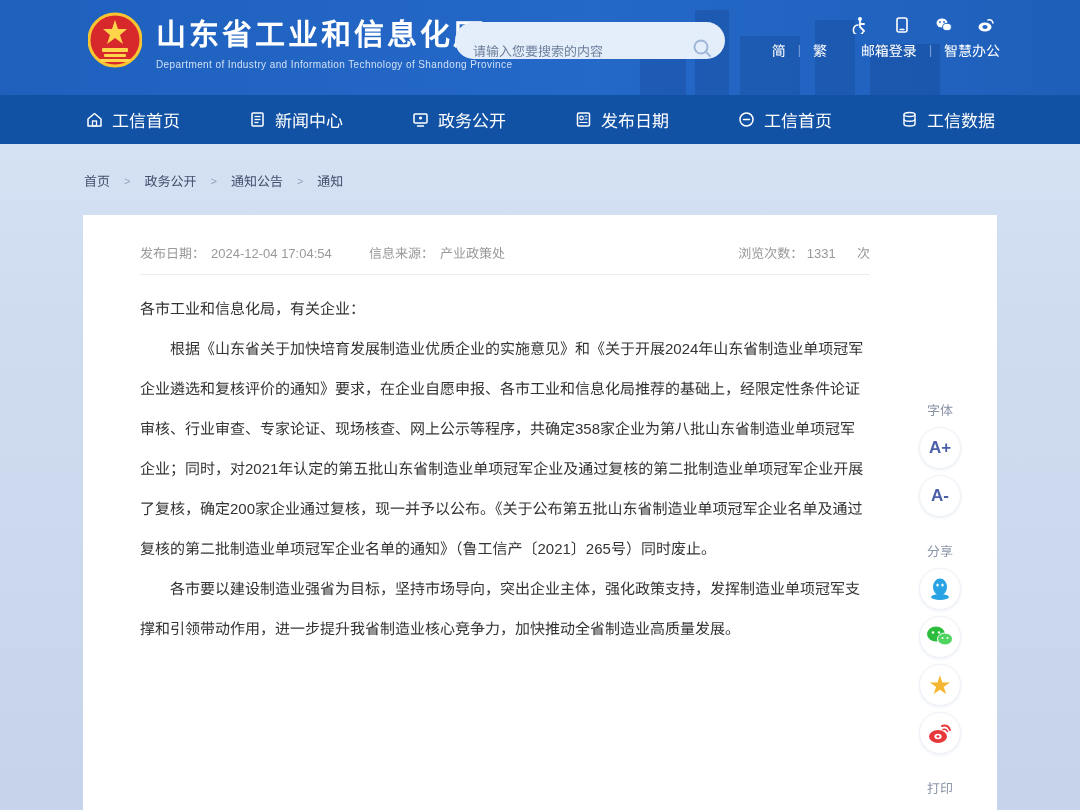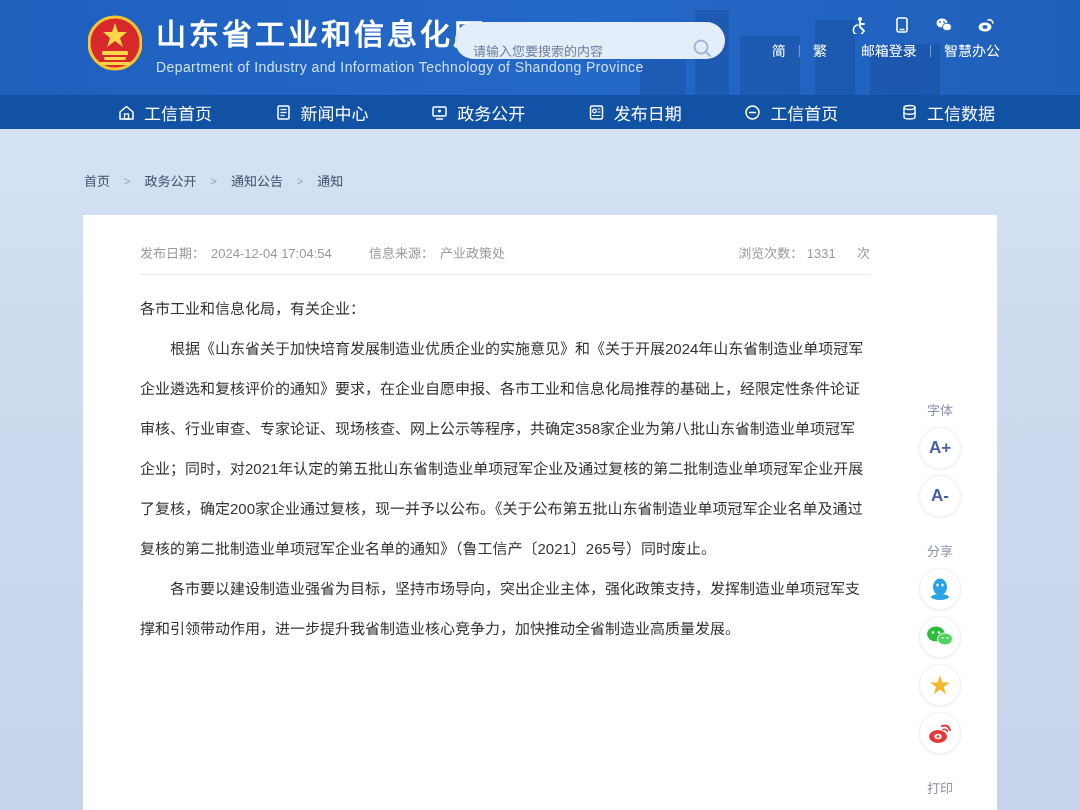--- a/index.html
+++ b/index.html
@@ -13,39 +13,39 @@
   .skyline { position:absolute; right:60px; top:0; width:420px; height:95px; opacity:.18;
     background:
       linear-gradient(#0a2a66,#0a2a66) 40px 28px/46px 70px no-repeat,
       linear-gradient(#0a2a66,#0a2a66) 95px 10px/34px 90px no-repeat,
       linear-gradient(#0a2a66,#0a2a66) 140px 36px/60px 60px no-repeat,
       linear-gradient(#0a2a66,#0a2a66) 215px 20px/40px 80px no-repeat,
       linear-gradient(#0a2a66,#0a2a66) 270px 44px/70px 52px no-repeat; }
   .brand { position:absolute; left:88px; top:10px; display:flex; align-items:center; gap:14px; }
   .emblem { width:54px; height:60px; flex:0 0 auto; }
   .brand-text .cn { color:#fff; font-size:30px; font-weight:bold; letter-spacing:3px; }
-  .brand-text .en { color:#cfe0f5; font-size:14px; margin-top:5px; letter-spacing:.4px; }
+  .brand-text .en { color:#cfe0f5; font-size:10px; margin-top:5px; letter-spacing:.4px; }
 
   .search { position:absolute; left:455px; top:22px; width:270px; height:37px;
     background:#e4eefb; border-radius:19px; display:flex; align-items:flex-end; padding:0 12px 0 18px; }
   .search input { flex:1; border:none; outline:none; background:transparent; font-size:13px; color:#33425c;
     font-family:inherit; }
   .search input::placeholder { color:#6d7f9c; }
   .search-btn { width:22px; height:22px; border:none; background:transparent; cursor:pointer; }
 
   .quick-icons { position:absolute; right:85px; top:16px; display:flex; gap:24px; align-items:center; }
   .quick-icons .qi { width:18px; height:18px; cursor:pointer; }
   .top-links { position:absolute; right:80px; top:40px; display:flex; align-items:center; gap:12px;
     color:#fff; font-size:14px; }
   .top-links .lnk { cursor:pointer; }
   .top-links .sep { color:#7ea4dd; font-size:12px; }
 
   
-  .nav { position:absolute; left:0; top:95px; width:1080px; height:34px; background:#1252a5;
-    display:flex; align-items:center;padding-left:32px; }
+  .nav { position:absolute; left:0; top:95px; width:1080px; height:49px; background:#1252a5;
+    display:flex; align-items:center; }
   .nav-inner { display:flex; width:915px; margin:0 85px; justify-content:space-between; }
   .nav-item { display:flex; align-items:center; gap:8px; color:#fff; font-size:17px; cursor:pointer; }
   .nav-item svg { width:19px; height:19px; }
 
   
   .breadcrumb { position:absolute; left:84px; top:171px; display:flex; align-items:center; gap:14px;
     font-size:13px; color:#44506b; }
   .breadcrumb .bsep { color:#93a3c0; font-size:11px; }
   .breadcrumb .bc { cursor:pointer; }
 

